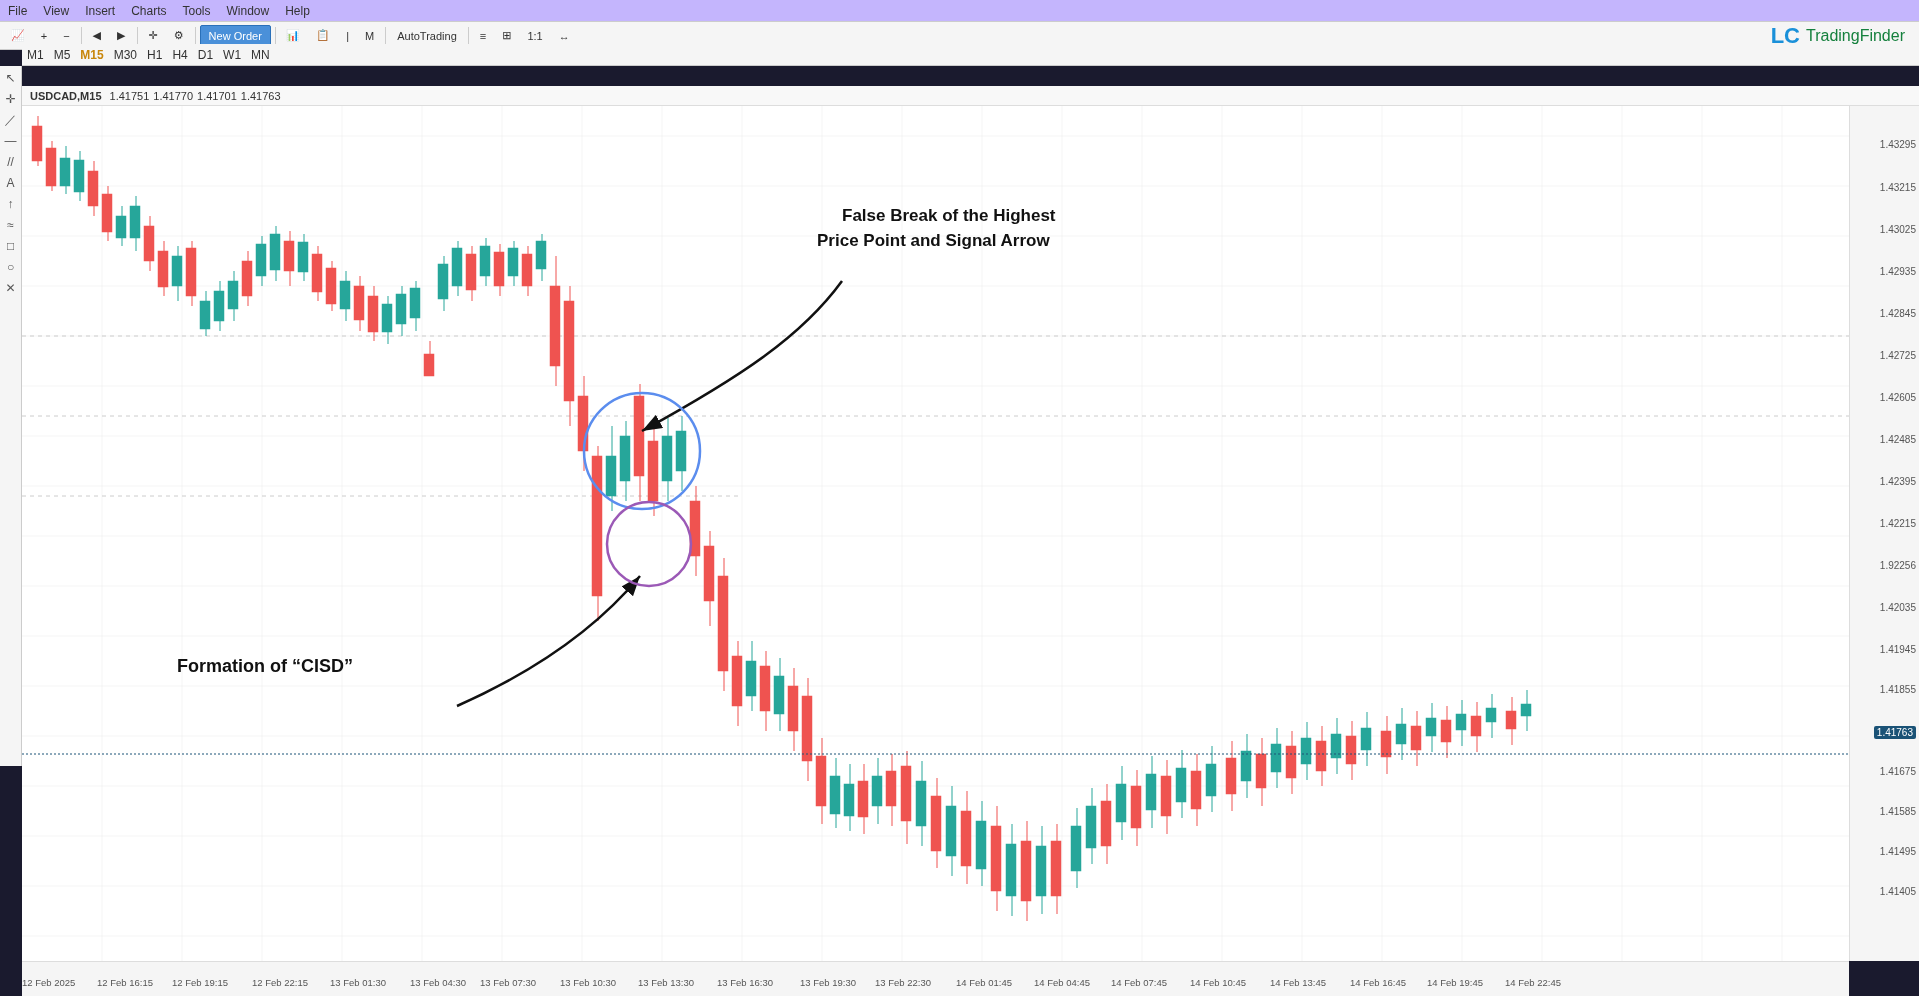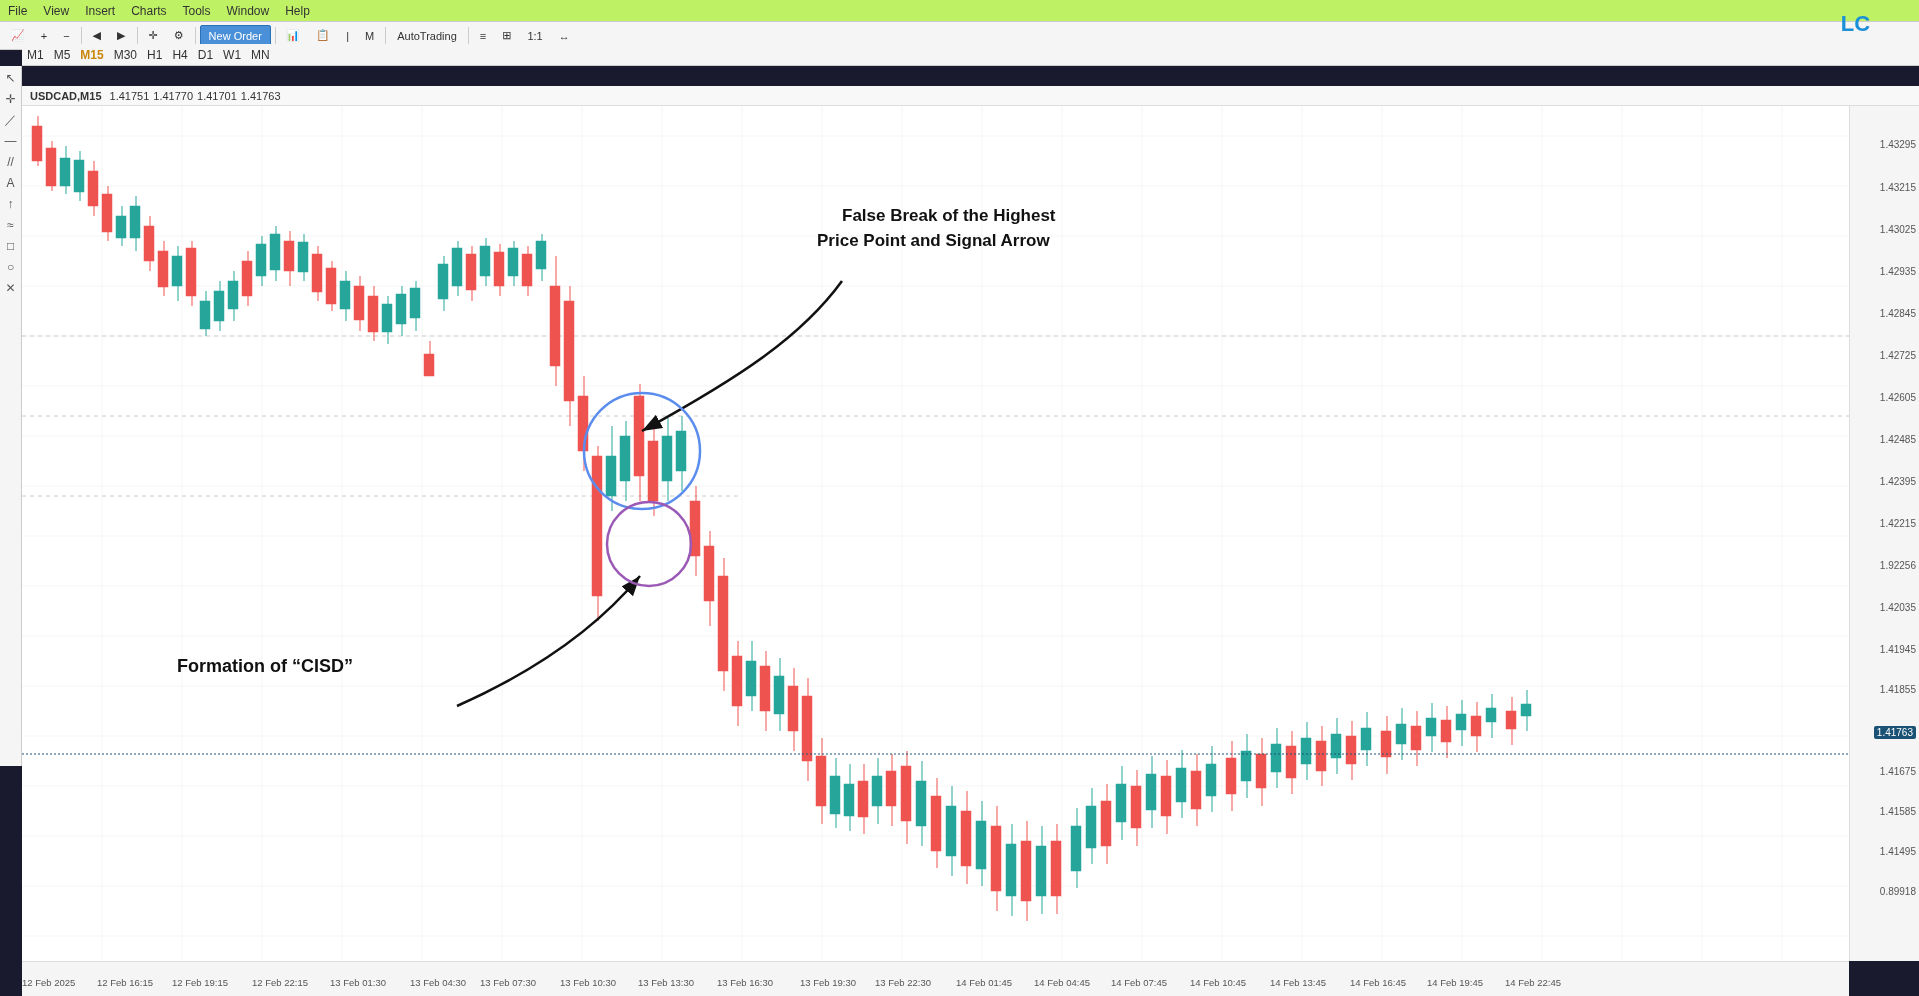--- a/index.html
+++ b/index.html
@@ -1,20 +1,20 @@
 <!DOCTYPE html>
 <html><head>
   <meta charset="utf-8">
   <style>
     * { margin: 0; padding: 0; box-sizing: border-box; }
     body { width: 1919px; height: 996px; background: #1a1a2e; font-family: 'Segoe UI', Arial, sans-serif; overflow: hidden; position: relative; }
 
     
     #menu-bar {
-      width: 100%; height: 22px; background: #bef264; display: flex; align-items: center;
+      width: 100%; height: 22px; background: #c4b5fd; display: flex; align-items: center;
       border-bottom: 1px solid #ccc; font-size: 12px; color: #333;
     }
     .menu-item { padding: 2px 8px; cursor: pointer; }
 
     
     #toolbar {
       width: 100%; height: 28px; background: #f5f5f5; display: flex; align-items: center;
       border-bottom: 1px solid #ccc; padding: 0 4px; gap: 2px;
     }
     .toolbar-btn {
@@ -131,21 +131,21 @@
   <button class="toolbar-btn">M</button>
   <div class="toolbar-sep"></div>
   <button class="toolbar-btn">AutoTrading</button>
   <div class="toolbar-sep"></div>
   <button class="toolbar-btn">≡</button>
   <button class="toolbar-btn">⊞</button>
   <button class="toolbar-btn">1:1</button>
   <button class="toolbar-btn">↔</button>
   <div style="flex:1"></div>
 
-  <div id="logo" style="position:relative;right:auto;top:auto;display:flex;align-items:center;gap:6px;margin-right:10px;flex-direction:column;">
+  <div id="logo" style="position:relative;right:auto;top:auto;display:flex;align-items:center;gap:6px;margin-right:10px;">
     <span class="logo-icon" style="color:#1a90d9;font-size:22px;font-weight:bold;">LC</span>
     <span class="logo-text" style="font-size:16px;color:#15803d;">TradingFinder</span>
   </div>
 </div>
 
 <div style="position:absolute;left:22px;top:44px;height:22px;background:#f5f5f5;border-bottom:1px solid #ccc;display:flex;align-items:center;right:0;z-index:20;">
   <button class="tf-btn">M1</button>
   <button class="tf-btn">M5</button>
   <button class="tf-btn active">M15</button>
   <button class="tf-btn">M30</button>
@@ -649,21 +649,21 @@
   <div style="position:absolute; top:390px; right:3px;">1.42395</div>
   <div style="position:absolute; top:432px; right:3px;">1.42215</div>
   <div style="position:absolute; top:474px; right:3px;">1.92256</div>
   <div style="position:absolute; top:516px; right:3px;">1.42035</div>
   <div style="position:absolute; top:558px; right:3px;">1.41945</div>
   <div style="position:absolute; top:598px; right:3px;">1.41855</div>
   <div style="position:absolute; top:640px; right:3px; background:#1a5276; color:white; padding:1px 3px; border-radius:2px;">1.41763</div>
   <div style="position:absolute; top:680px; right:3px;">1.41675</div>
   <div style="position:absolute; top:720px; right:3px;">1.41585</div>
   <div style="position:absolute; top:760px; right:3px;">1.41495</div>
-  <div style="position:absolute; top:800px; right:3px;">0.89918</div>
+  <div style="position:absolute; top:800px; right:3px;">1.41405</div>
 </div>
 
 <div id="time-scale" style="position:absolute; left:22px; right:70px; bottom:0; height:35px; background:#f5f5f5; border-top:1px solid #ddd; font-size:9.5px; color:#555; overflow:hidden;">
   <div class="time-label" style="left:0px;">12 Feb 2025</div>
   <div class="time-label" style="left:75px;">12 Feb 16:15</div>
   <div class="time-label" style="left:150px;">12 Feb 19:15</div>
   <div class="time-label" style="left:230px;">12 Feb 22:15</div>
   <div class="time-label" style="left:308px;">13 Feb 01:30</div>
   <div class="time-label" style="left:388px;">13 Feb 04:30</div>
   <div class="time-label" style="left:458px; font-weight:normal;">13 Feb 07:30</div>

